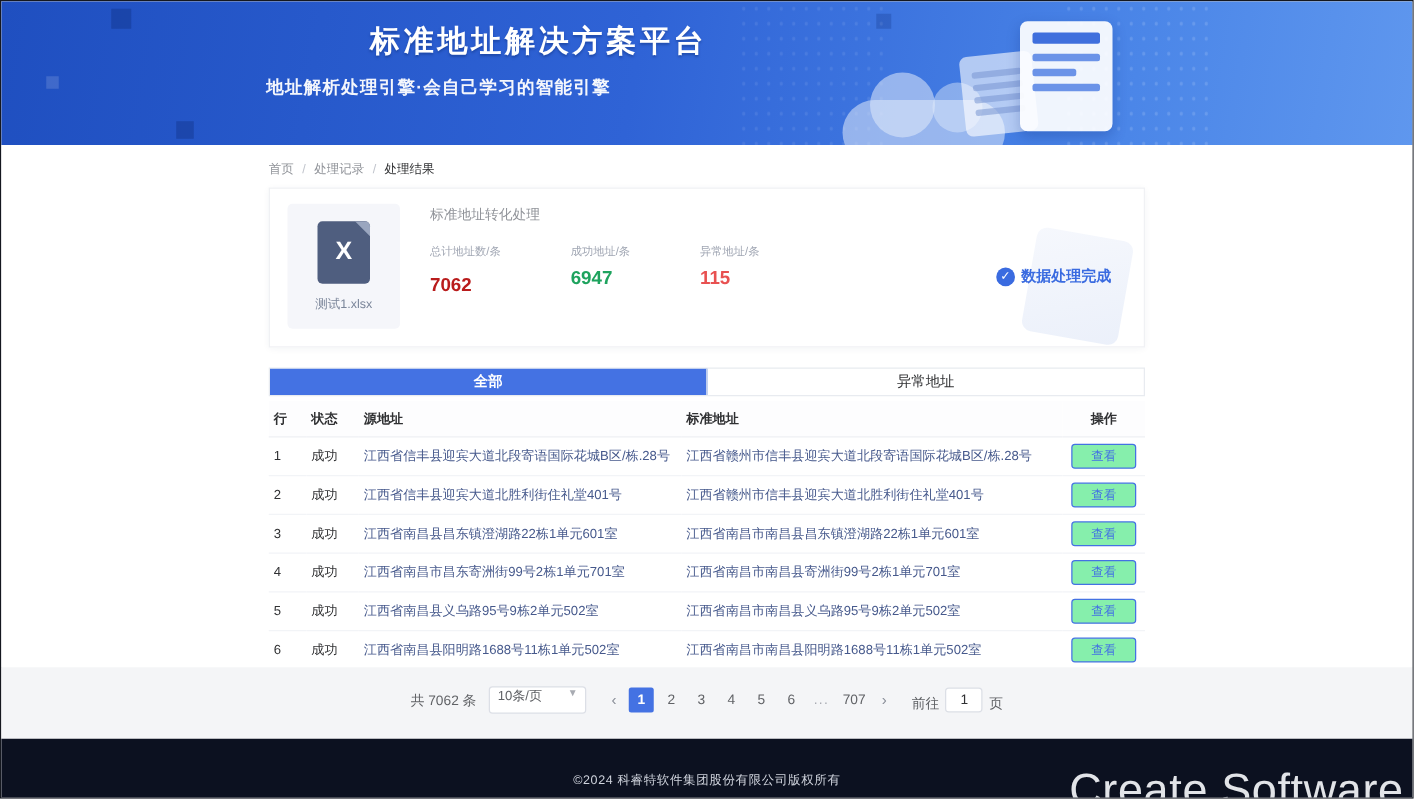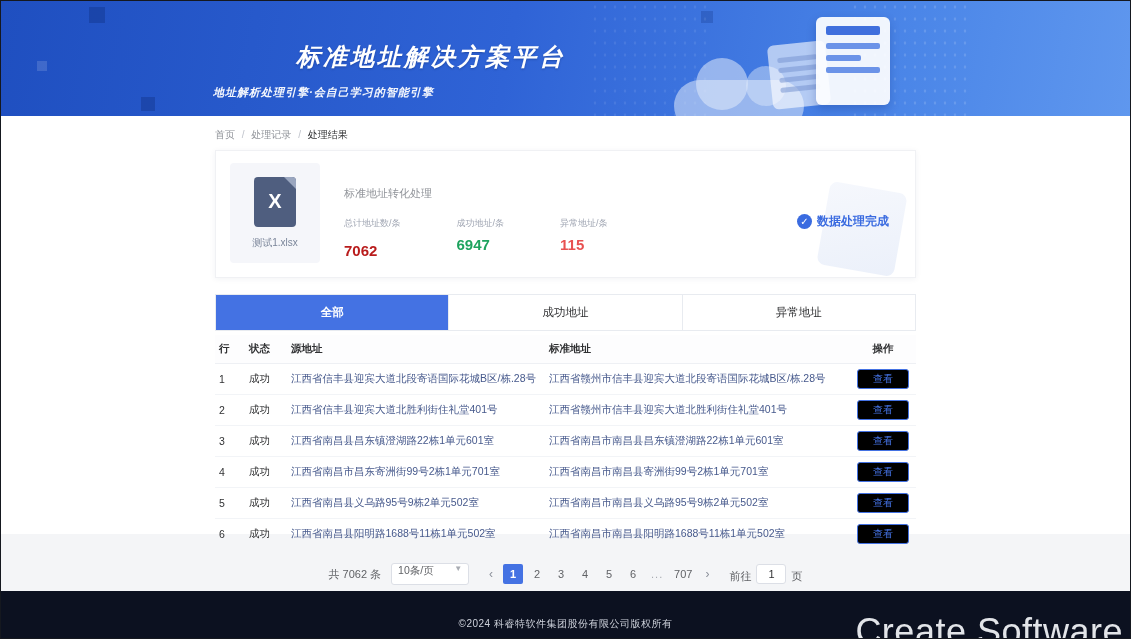--- a/index.html
+++ b/index.html
@@ -10,23 +10,23 @@
     color:#303133;
     overflow:hidden;
   }
   .page { position:relative; width:1131px; height:639px; border:1px solid #15181f; background:#f4f5f7; overflow:hidden; }
 
   
   .app-header {
     position:relative; height:115px; overflow:hidden;
     background:linear-gradient(100deg,#1f4fc0 0%, #2f63d6 45%, #4b86e8 80%, #5f97ee 100%);
   }
-  .hdr-text { position:absolute; left:212px; top:40px; color:#fff; z-index:3;font-style:italic; }
+  .hdr-text { position:absolute; left:212px; top:16px; color:#fff; z-index:3; }
   .hdr-text h1 { font-size:24px; font-weight:bold; letter-spacing:3px; margin-left:83px; text-shadow:0 1px 2px rgba(0,30,90,.35); }
-  .hdr-text p { font-size:11px; font-weight:bold; margin-top:12px; letter-spacing:1px; opacity:.95; }
+  .hdr-text p { font-size:14px; font-weight:bold; margin-top:12px; letter-spacing:1px; opacity:.95; }
   .sq { position:absolute; background:rgba(9,38,110,.30); z-index:1; }
   .sq1 { left:88px; top:6px; width:16px; height:16px; }
   .sq2 { left:140px; top:96px; width:14px; height:14px; }
   .sq3 { left:700px; top:10px; width:12px; height:12px; background:rgba(9,38,110,.22); }
   .sq4 { left:36px; top:60px; width:10px; height:10px; background:rgba(255,255,255,.14); }
   .bits {
     position:absolute; top:0; width:120px; height:115px; z-index:1; opacity:.5;
     background-image:radial-gradient(rgba(255,255,255,.28) 1px, transparent 1.6px);
     background-size:10px 12px;
   }
@@ -54,41 +54,41 @@
 
   .task-card { position:relative; margin-top:8px; background:#fff; border:1px solid #f0f1f4; box-shadow:0 1px 6px rgba(30,50,90,.06); padding:12px 14px; display:flex; align-items:flex-start; height:128px; overflow:hidden; }
   .file-box { width:90px; height:100px; background:#f5f6fa; border-radius:4px; display:flex; flex-direction:column; align-items:center; justify-content:center; flex-shrink:0; }
   .file-icon { position:relative; width:42px; height:50px; background:#4f5e7f; border-radius:4px; display:flex; align-items:center; justify-content:center; }
   .file-icon::after { content:""; position:absolute; top:0; right:0; border-style:solid; border-width:0 12px 12px 0; border-color:transparent #9aa6bf transparent transparent; border-radius:0 4px 0 0; }
   .file-icon span { color:#fff; font-size:20px; font-weight:bold; }
   .file-name { margin-top:9px; font-size:10px; color:#7a8599; }
 
   .task-info { margin-left:24px; flex:1; }
   .task-title { font-size:14px; font-weight:bold; color:#303133; margin-top:6px; }
-  .task-subtitle { font-size:11px; color:#909399; margin-top:23px; }
+  .task-subtitle { font-size:11px; color:#909399; margin-top:1px; }
   .stats { display:flex; margin-top:16px; }
   .stat { margin-right:56px; }
   .stat-label { font-size:9px; color:#a0a6b3; }
   .stat-value { font-size:15px; font-weight:bold; margin-top:6px; }
 
   .status-ghost { position:absolute; right:14px; top:36px; width:78px; height:84px; background:linear-gradient(160deg,#eef2fb,#dbe4f6); opacity:.55; transform:rotate(10deg); border-radius:8px; }
   .task-status { position:absolute; right:26px; top:62px; display:flex; align-items:center; font-size:12px; font-weight:bold; color:#3a6be0; }
   .check-icon { display:inline-flex; align-items:center; justify-content:center; width:15px; height:15px; border-radius:50%; background:#3a6be0; color:#fff; font-size:10px; margin-right:5px; }
 
-  .tabs { display:flex; margin-top:16px; border:1px solid #e8ebf0; background:#fff; height:37px; }
+  .tabs { display:flex; margin-top:16px; border:1px solid #e8ebf0; background:#fff; height:23px; }
   .tab { flex:1; display:flex; align-items:center; justify-content:center; font-size:11.5px; color:#303133; cursor:pointer; border-right:1px solid #e8ebf0; }
   .tab:last-child { border-right:none; }
   .tab.active { background:#4472e3; color:#fff; font-weight:bold; }
 
   table.addr-table { width:701px; border-collapse:collapse; margin-top:4px; table-layout:fixed; }
   .addr-table th { font-size:10.5px; font-weight:bold; color:#303133; text-align:left; padding:7px 4px; border-bottom:1px solid #eef0f4; background:#fdfdfe; }
   .addr-table td { font-size:10.5px; padding:5px 4px; border-bottom:1px solid #f2f4f7; color:#303133; }
   .addr-table td.addr { color:#46598c; white-space:nowrap; overflow:hidden; text-overflow:ellipsis; }
   .addr-table td.ops, .addr-table th.ops { text-align:center; }
-  .view-btn { font-family:Liberation Serif, serif; font-size:10px; color:#4472e3; background:#000000; border:1px solid #4472e3; border-radius:3px; padding:2px 15px; cursor:pointer; }
+  .view-btn { font-family:Liberation Serif, serif; font-size:10px; color:#4472e3; background:#86efac; border:1px solid #4472e3; border-radius:3px; padding:2px 15px; cursor:pointer; }
 
   .pagination { display:flex; align-items:center; justify-content:center; margin-top:13px; font-size:11px; color:#606266; }
   .pg-total { margin-right:10px; }
   .pg-size { display:flex; align-items:flex-start; justify-content:space-between; width:78px; height:22px; border:1px solid #dcdfe6; border-radius:3px; padding:0 6px; background:#fff; color:#606266; cursor:pointer; margin-right:12px; font-size:10.5px; }
   .pg-size .caret { font-size:8px; color:#a8abb2; }
   .pg-arrow { width:20px; height:20px; display:flex; align-items:center; justify-content:center; color:#8a8f99; cursor:pointer; font-size:12px; }
   .pg-page { min-width:20px; height:20px; display:flex; align-items:center; justify-content:center; margin:0 2px; border-radius:2px; cursor:pointer; color:#606266; padding:0 3px; }
   .pg-page.active { background:#4472e3; color:#fff; font-weight:bold; }
   .pg-page.ellipsis { cursor:default; color:#a8abb2; letter-spacing:1px; }
   .pg-goto { display:flex; align-items:flex-end; margin-left:12px; }
@@ -168,21 +168,20 @@
         </div>
         <div class="status-ghost"></div>
         <div class="task-status">
           <span class="check-icon">✓</span>
           <span>数据处理完成</span>
         </div>
       </section>
 
       <div class="tabs">
         <div class="tab active">全部</div>
-        <div class="tab">成功地址</div>
         <div class="tab">异常地址</div>
       </div>
 
       <table class="addr-table">
         <colgroup>
             <col style="width:30px">
             <col style="width:42px">
             <col style="width:258px">
             <col style="width:305px">
             <col style="width:66px">

